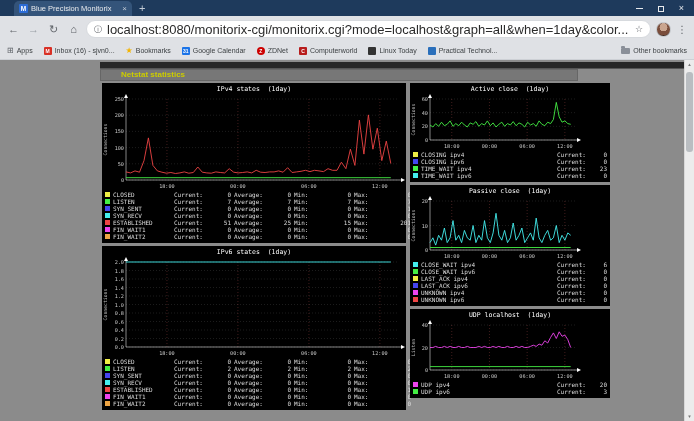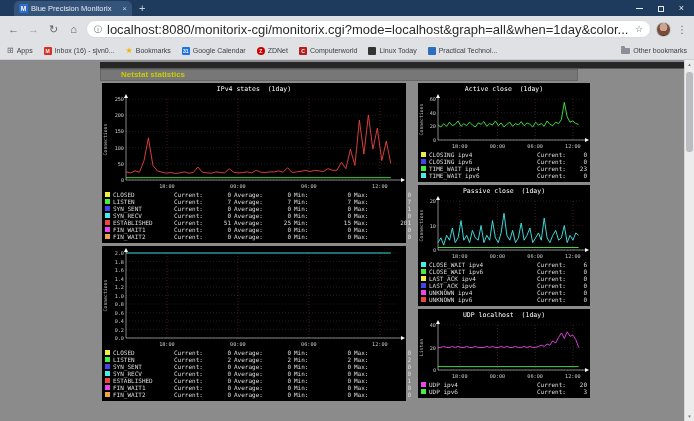--- a/index.html
+++ b/index.html
@@ -32,25 +32,25 @@
   .bm-glyph{font-size:8px;line-height:8px;flex:none;}
   .spacer{flex:1;}
   .folder{width:9px;height:6px;background:#8a8f98;border-radius:1px;position:relative;flex:none;}
   .folder:before{content:"";position:absolute;top:-2px;left:0;width:4px;height:2px;background:#8a8f98;border-radius:1px 1px 0 0;}
   
   .page{position:relative;height:361px;background:var(--page_bg,#8b8b8b);overflow:hidden;}
   .content{position:absolute;left:100px;top:2px;width:584px;}
   .prev-band{height:7px;background:#262626;border-bottom:1px solid #555;}
   .section-header{margin-top:0;width:478px;height:12px;background:var(--section_bg,#777);border:1px solid #666;display:flex;align-items:flex-start;padding-left:20px;}
   .section-title{color:var(--section_fg,#cccc00);font-weight:bold;font-size:8px;}
-  .cols{display:flex;gap:12px;margin-top:2px;margin-left:2px;align-items:flex-start;}
+  .cols{display:flex;gap:4px;margin-top:2px;margin-left:2px;align-items:flex-start;}
   .leftcol,.rightcol{display:flex;flex-direction:column;gap:3px;}
   .panel{background:var(--panel_bg,#000);padding:2px 0 3px;}
   .panel-l{width:304px;}
-  .panel-r{width:172px;}
+  .panel-r{width:200px;}
   .gtitle{color:#fff;font-size:6.5px;font-family:"DejaVu Sans Mono",monospace;text-align:center;height:9px;line-height:9px;white-space:pre;}
   svg{display:block;}
   svg text{font-family:"DejaVu Sans Mono",monospace;}
   .legend{font-family:"DejaVu Sans Mono",monospace;font-size:6px;color:#ddd;padding:1px 3px 0;}
   .lrow{display:flex;align-items:center;height:7px;gap:3px;}
   .sq{width:5px;height:5px;flex:none;}
   .llb{white-space:nowrap;}
   .legend.wide .llb{width:58px;flex:none;}
   .legend.wide .lcell{width:57px;flex:none;display:flex;justify-content:space-between;}
   .legend.narrow .llb{flex:1;}
@@ -313,20 +313,21 @@
                     <span>0</span>
                   </span>
                   <span class="lcell">
                     <span>Max:</span>
                     <span>0</span>
                   </span>
                 </div>
               </div>
           </div>
           <div class="panel panel-l">
+            <div class="gtitle">IPv6 states  (1day)</div>
             <svg width="304" height="100">
                 <line x1="24" y1="5" x2="297" y2="5" stroke="rgba(255,255,255,0.22)" stroke-dasharray="1,2" stroke-width="0.5"></line>
                 <text x="22" y="7" text-anchor="end" fill="#cccccc" font-size="5.2">2.0</text>
                 <line x1="24" y1="13.499999999999998" x2="297" y2="13.499999999999998" stroke="rgba(255,255,255,0.22)" stroke-dasharray="1,2" stroke-width="0.5"></line>
                 <text x="22" y="15.499999999999998" text-anchor="end" fill="#cccccc" font-size="5.2">1.8</text>
                 <line x1="24" y1="21.999999999999996" x2="297" y2="21.999999999999996" stroke="rgba(255,255,255,0.22)" stroke-dasharray="1,2" stroke-width="0.5"></line>
                 <text x="22" y="23.999999999999996" text-anchor="end" fill="#cccccc" font-size="5.2">1.6</text>
                 <line x1="24" y1="30.500000000000004" x2="297" y2="30.500000000000004" stroke="rgba(255,255,255,0.22)" stroke-dasharray="1,2" stroke-width="0.5"></line>
                 <text x="22" y="32.5" text-anchor="end" fill="#cccccc" font-size="5.2">1.4</text>
                 <line x1="24" y1="39" x2="297" y2="39" stroke="rgba(255,255,255,0.22)" stroke-dasharray="1,2" stroke-width="0.5"></line>

